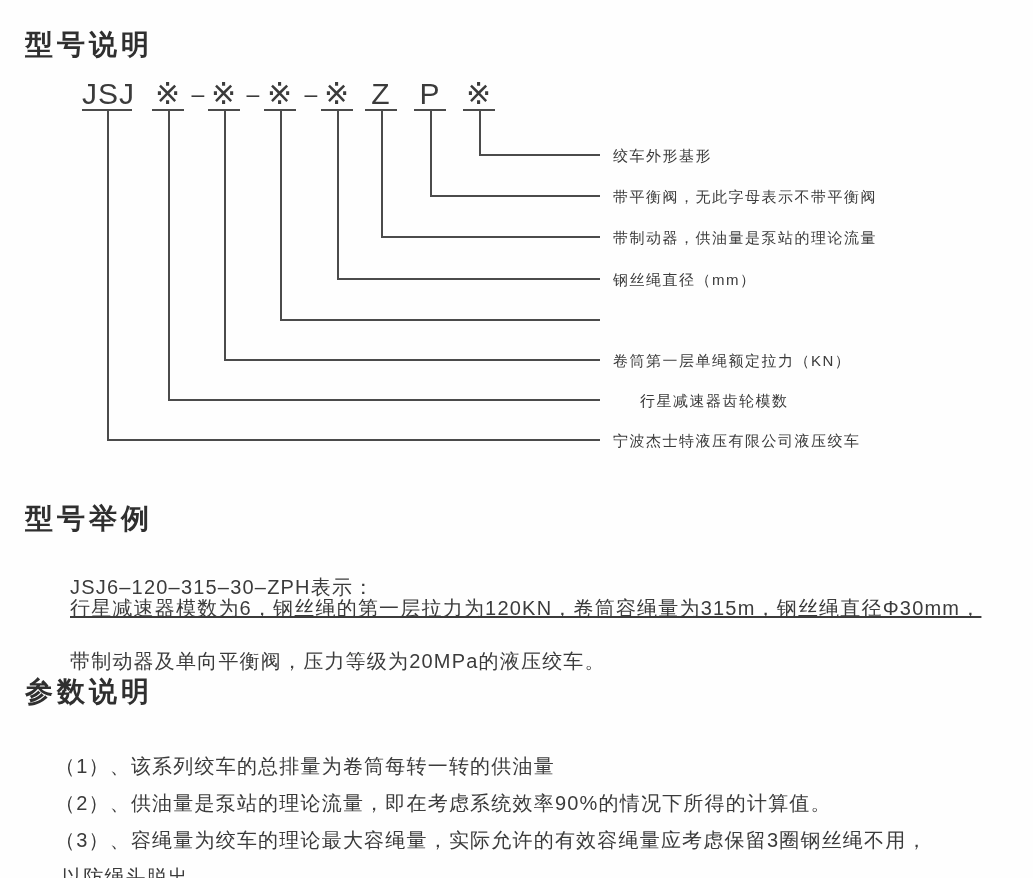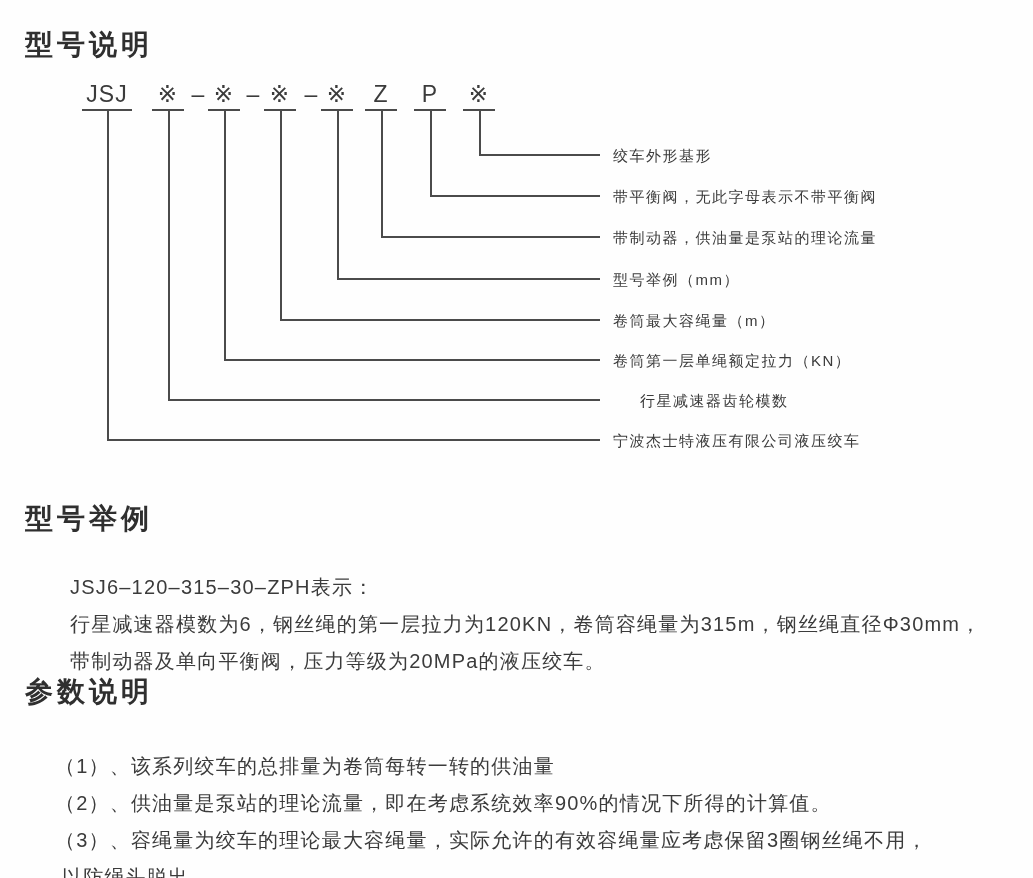--- a/index.html
+++ b/index.html
@@ -19,21 +19,21 @@
     font-size: 28px;
     font-weight: bold;
     letter-spacing: 4px;
     color: #2f2f2f;
     white-space: nowrap;
   }
   
   .code-part {
     position: absolute;
     top: 82px;
-    font-size: 23px;
+    font-size: 30px;
     line-height: 24px;
     text-align: center;
     letter-spacing: 1px;
     color: #3b3b3b;
     border-bottom: 2px solid #4b4b4b;
     padding-bottom: 3px;
     white-space: nowrap;
   }
   .code-sep {
     position: absolute;
@@ -92,29 +92,28 @@
   <div class="connector" style="left:224px; top:111px; width:376px; height:250px;"></div>
   <div class="connector" style="left:280px; top:111px; width:320px; height:210px;"></div>
   <div class="connector" style="left:337px; top:111px; width:263px; height:169px;"></div>
   <div class="connector" style="left:381px; top:111px; width:219px; height:127px;"></div>
   <div class="connector" style="left:430px; top:111px; width:170px; height:86px;"></div>
   <div class="connector" style="left:479px; top:111px; width:121px; height:45px;"></div>
 
   <div class="code-desc" style="top:145px;">绞车外形基形</div>
   <div class="code-desc" style="top:186px;">带平衡阀，无此字母表示不带平衡阀</div>
   <div class="code-desc" style="top:227px;">带制动器，供油量是泵站的理论流量</div>
-  <div class="code-desc" style="top:269px;">型号举例（mm）</div>
-  <div class="code-desc" style="top:310px;">卷筒最大容绳量（m）</div>
+  <div class="code-desc" style="top:269px;">钢丝绳直径（mm）</div>
   <div class="code-desc" style="top:350px;">卷筒第一层单绳额定拉力（KN）</div>
   <div class="code-desc" style="top:390px;margin-left:27px;">行星减速器齿轮模数</div>
   <div class="code-desc" style="top:430px;">宁波杰士特液压有限公司液压绞车</div>
 
   <div class="section-title" style="top:500px;">型号举例</div>
   <div class="body-line" style="left:70px; top:543px;">JSJ6–120–315–30–ZPH表示：</div>
-  <div class="body-line" style="left:70px; top:580px;">行星减速器模数为6，钢丝绳的第一层拉力为120KN，卷筒容绳量为315m，钢丝绳直径Φ30mm，</div>
+  <div class="body-line" style="left:70px; top:564px;text-decoration:underline;">行星减速器模数为6，钢丝绳的第一层拉力为120KN，卷筒容绳量为315m，钢丝绳直径Φ30mm，</div>
   <div class="body-line" style="left:70px; top:617px;text-align:center;">带制动器及单向平衡阀，压力等级为20MPa的液压绞车。</div>
 
   <div class="section-title" style="top:673px;">参数说明</div>
   <div class="body-line" style="left:55px; top:722px;">（1）、该系列绞车的总排量为卷筒每转一转的供油量</div>
   <div class="body-line" style="left:55px; top:759px;">（2）、供油量是泵站的理论流量，即在考虑系统效率90%的情况下所得的计算值。</div>
   <div class="body-line" style="left:55px; top:796px;">（3）、容绳量为绞车的理论最大容绳量，实际允许的有效容绳量应考虑保留3圈钢丝绳不用，</div>
   <div class="body-line" style="left:62px; top:833px;">以防绳头脱出。</div>
 
 </div>
 

